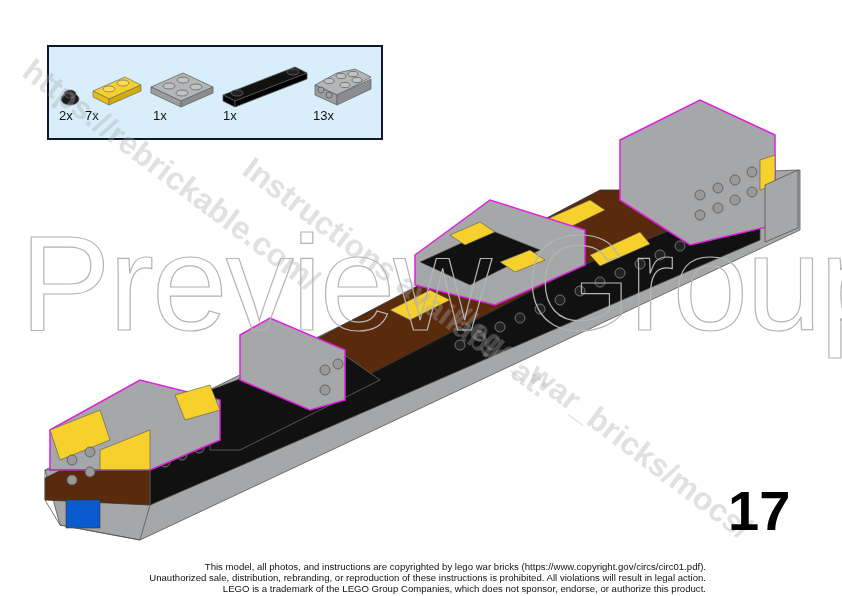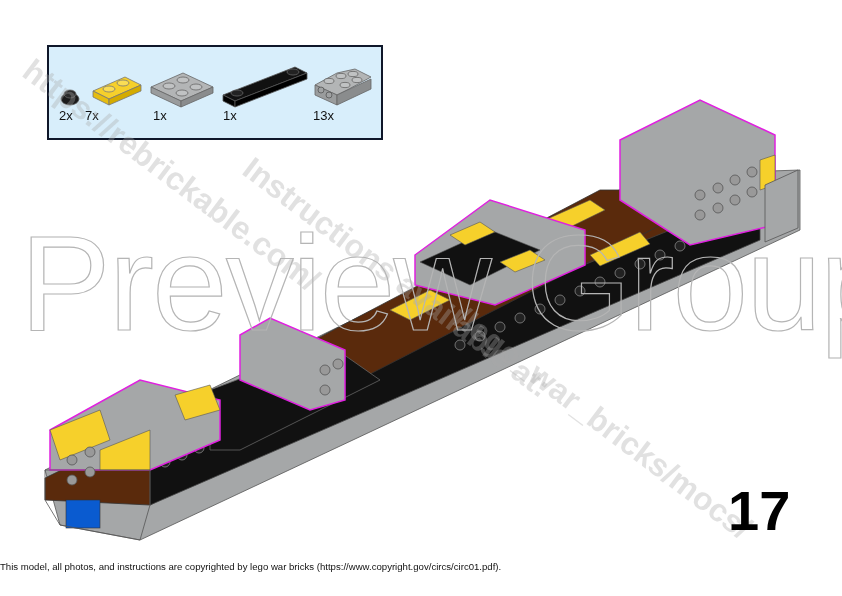--- a/index.html
+++ b/index.html
@@ -4,21 +4,21 @@
 <style>
   html, body { margin:0; padding:0; background:#ffffff; }
   body { width:842px; height:596px; position:relative; overflow:hidden; font-family:"Liberation Sans", sans-serif; }
   .parts-box { position:absolute; left:47px; top:45px; width:336px; height:95px; background:#d8eefb; border:2px solid #0f172a; box-sizing:border-box; }
   .part { position:absolute; }
   .qty { position:absolute; top:61px; font-size:13px; color:#111; font-family:"Liberation Sans", sans-serif; }
   .model { position:absolute; left:0; top:0; width:842px; height:596px; }
   .watermark { position:absolute; font-family:"Liberation Sans", sans-serif; font-weight:bold; color:rgba(170,170,170,0.35); white-space:nowrap; transform-origin:0 0; }
   .preview { position:absolute; left:20px; top:215px; font-size:136px; color:transparent; -webkit-text-stroke:1.2px #b5b5b5; font-family:"Liberation Sans", sans-serif; letter-spacing:-2px; white-space:nowrap; line-height:1; }
   .step-number { position:absolute; left:728px; top:478px; font-size:56px; font-weight:bold; color:#000; font-family:"Liberation Sans", sans-serif; }
-  .footer { position:absolute; left:0; width:706px; top:561px; text-align:left; font-size:9.6px; line-height:11px; color:#111; font-family:"Liberation Sans", sans-serif; }
+  .footer { position:absolute; left:0; width:706px; top:561px; text-align:right; font-size:9.6px; line-height:11px; color:#111; font-family:"Liberation Sans", sans-serif; }
 </style>
 </head>
 <body>
 
 <div class="parts-box">
   <svg class="part" style="left:10px;top:38px" width="22" height="22">
     <ellipse cx="11" cy="14" rx="9" ry="6" fill="#1b1b1b" stroke="#555" stroke-width="0.8"></ellipse>
     <ellipse cx="11" cy="9" rx="6" ry="4" fill="#2a2a2a" stroke="#666" stroke-width="0.8"></ellipse>
   </svg>
   <span class="qty" style="left:10px">2x</span>
@@ -141,13 +141,15 @@
 
 <div class="watermark" style="left:38px;top:52px;font-size:32px;transform:rotate(37deg);">https://rebrickable.com/</div>
 <div class="watermark" style="left:258px;top:150px;font-size:32px;transform:rotate(37deg);">Instructions available at:</div>
 <div class="watermark" style="left:470px;top:300px;font-size:32px;transform:rotate(37deg);">/lego_war_bricks/mocs/</div>
 <div class="preview">Preview Group</div>
 
 <div class="step-number">17</div>
 
 <div class="footer">
   <div>This model, all photos, and instructions are copyrighted by lego war bricks (https://www.copyright.gov/circs/circ01.pdf).</div>
+  <div>Unauthorized sale, distribution, rebranding, or reproduction of these instructions is prohibited. All violations will result in legal action.</div>
+  <div>LEGO is a trademark of the LEGO Group Companies, which does not sponsor, endorse, or authorize this product.</div>
 </div>
 
 </body></html>

